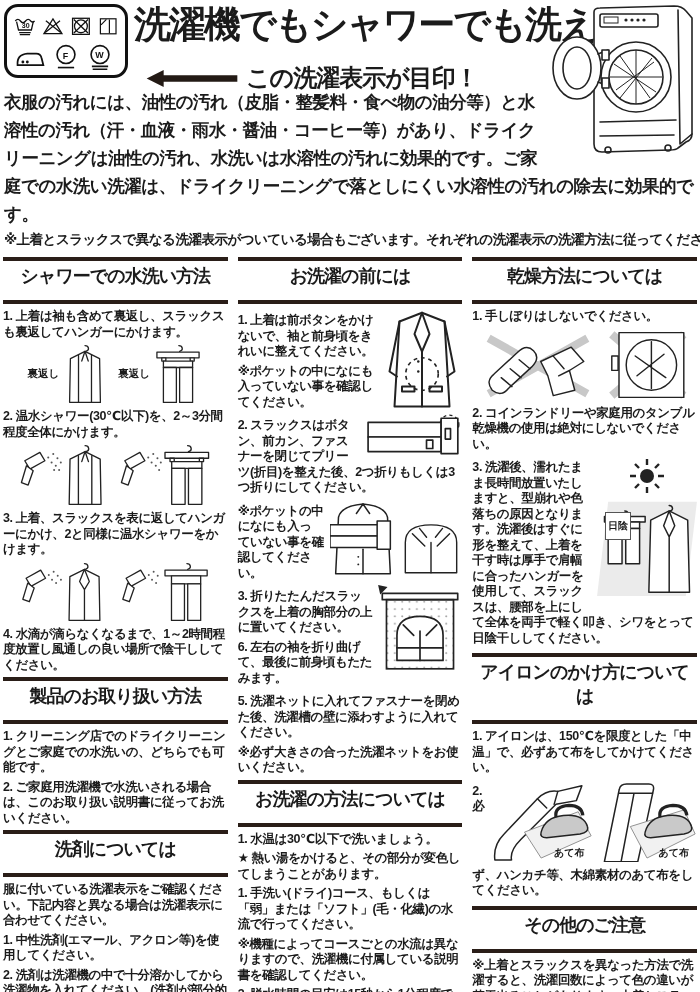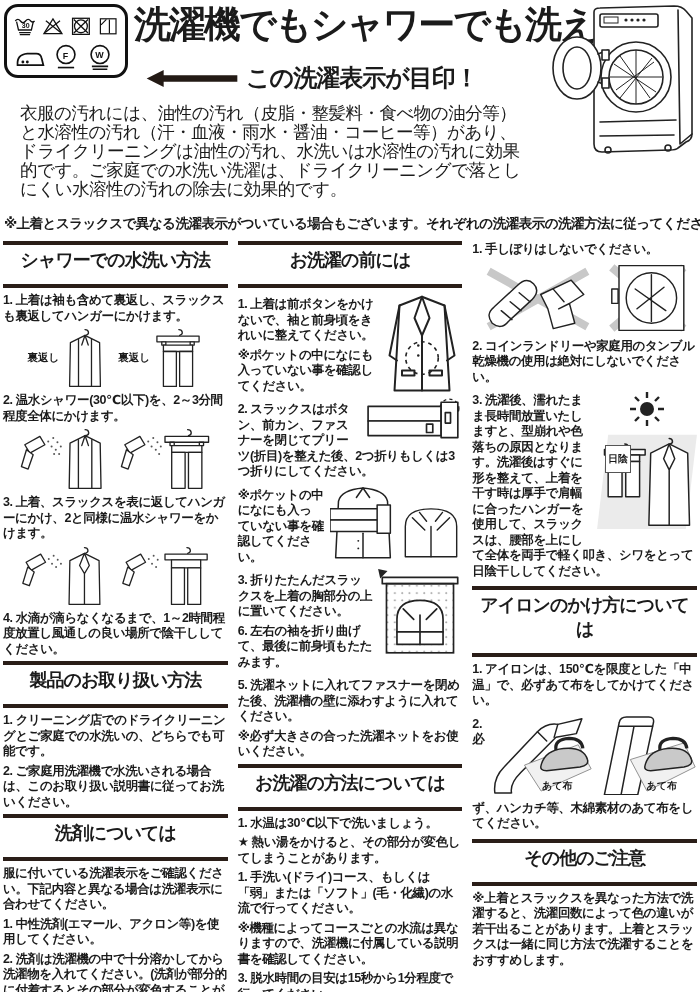--- a/index.html
+++ b/index.html
@@ -11,38 +11,38 @@
   .care-box{position:absolute;left:4px;top:4px;width:124px;height:74px;border:3.5px solid #111;
             border-radius:14px;display:flex;flex-direction:column;justify-content:space-between;
             padding:5px 7px;box-sizing:border-box;}
   .care-row{display:flex;gap:6px;align-items:flex-end;}
   .care-row svg{display:block;}
   .page-title{position:absolute;left:134px;top:6px;width:430px;font-size:37px;font-weight:900;
               letter-spacing:-2px;line-height:1.05;white-space:nowrap;}
   .arrow-line{position:absolute;left:146px;top:62px;display:flex;align-items:center;gap:8px;}
   .arrow-line .atxt{font-size:24px;font-weight:900;letter-spacing:-1px;}
   .machine{position:absolute;right:0;top:2px;width:150px;height:154px;}
-  .intro{margin:16px;font-size:17.5px;font-weight:400;line-height:19px;letter-spacing:-0.5px;text-align:left;}
+  .intro{margin:0;font-size:17.5px;font-weight:700;line-height:28px;letter-spacing:-0.5px;text-align:left;}
   .mfloat{float:right;width:152px;height:68px;}
   .top-note{margin:3px 0 0 0;font-size:13.6px;font-weight:700;letter-spacing:-0.6px;white-space:nowrap;}
   
   .cols{display:grid;grid-template-columns:repeat(3,1fr);gap:10px;padding:0 3px;margin-top:5px;}
   .col{min-width:0;}
   .sec-h{border-top:4px solid #2a1e18;border-bottom:4px solid #2a1e18;text-align:center;
          font-size:18px;font-weight:900;padding:3px 0 12px 0;margin:3px 0 5px 0;letter-spacing:-1px;}
   .t{margin:4px 0;font-size:12.5px;font-weight:700;line-height:15.5px;letter-spacing:-0.4px;}
   .flow{display:flow-root;}
   .fr{float:right;margin:0 0 2px 6px;text-align:center;}
   .illrow{display:flex;justify-content:center;align-items:flex-end;gap:10px;margin:2px 0 5px 0;}
   .illitem{display:flex;align-items:center;gap:3px;}
   .illabel{font-size:10.5px;font-weight:700;white-space:nowrap;}
   .illwrap{position:relative;display:inline-block;}
   .ovlabel{position:absolute;font-size:10px;font-weight:700;background:transparent;}
   .lbl-shade{left:8px;top:14px;border:1px solid #555;padding:6px 2px;background:#fff;}
-  .lbl-cloth{right:20px;bottom:2px;font-family:Liberation Serif, serif;}
+  .lbl-cloth{right:8px;bottom:2px;font-family:Liberation Serif, serif;}
   svg{display:block;}
   .ln{stroke:#222;stroke-width:1.6;fill:none;stroke-linejoin:round;stroke-linecap:round;}
   .lnf{stroke:#222;stroke-width:1.6;fill:#fff;stroke-linejoin:round;}
   .thin{stroke:#222;stroke-width:1;fill:none;}
   .grayx{stroke:#c8c8c8;stroke-width:9;fill:none;}
   .dash{stroke:#222;stroke-width:1.3;fill:none;stroke-dasharray:3 3;}
   .sym{stroke:#111;stroke-width:2;fill:none;stroke-linejoin:miter;}
   .symtext{font-size:11px;font-weight:700;fill:#111;font-family:"Liberation Sans","DejaVu Sans",sans-serif;}
 </style>
 </head>
@@ -317,20 +317,21 @@
       <div class="sec-h">お洗濯の方法については</div>
       <p class="t">1. 水温は30℃以下で洗いましょう。</p>
       <p class="t">★ 熱い湯をかけると、その部分が変色してしまうことがあります。</p>
       <p class="t">1. 手洗い(ドライ)コース、もしくは「弱」または「ソフト」(毛・化繊)の水流で行ってください。</p>
       <p class="t">※機種によってコースごとの水流は異なりますので、洗濯機に付属している説明書を確認してください。</p>
       <p class="t">3. 脱水時間の目安は15秒から1分程度で行ってください。</p>
       <p class="t">★ 最後の脱水が長時間すぎるとアイロンかけをしても、シワが取れずに残ってしまうことがあります。シワが取れない場合やアイロンがうまくかけられない場合は、クリーニング店にご相談ください。</p>
     </div>
 
     <div class="col">
+      <div class="sec-h">乾燥方法については</div>
       <p class="t">1. 手しぼりはしないでください。</p>
       <div class="illrow">
         <svg width="112" height="70" viewBox="0 0 122 78">
           <path class="grayx" d="M6 8 L116 70 M116 8 L6 70"></path>
           <path class="lnf" d="M10 66 Q2 56 12 48 L38 24 Q48 14 56 22 Q64 30 54 40 L28 64 Q20 74 10 66 Z"></path>
           <path class="ln" d="M20 52 L32 62 M30 42 L42 52 M40 32 L52 42"></path>
           <path class="lnf" d="M64 34 L98 18 L112 34 L96 44 L102 66 L78 72 L72 50 Z"></path>
           <path class="ln" d="M78 28 L90 42 M96 44 L84 50"></path>
         </svg>
         <svg width="84" height="72" viewBox="0 0 92 80">

